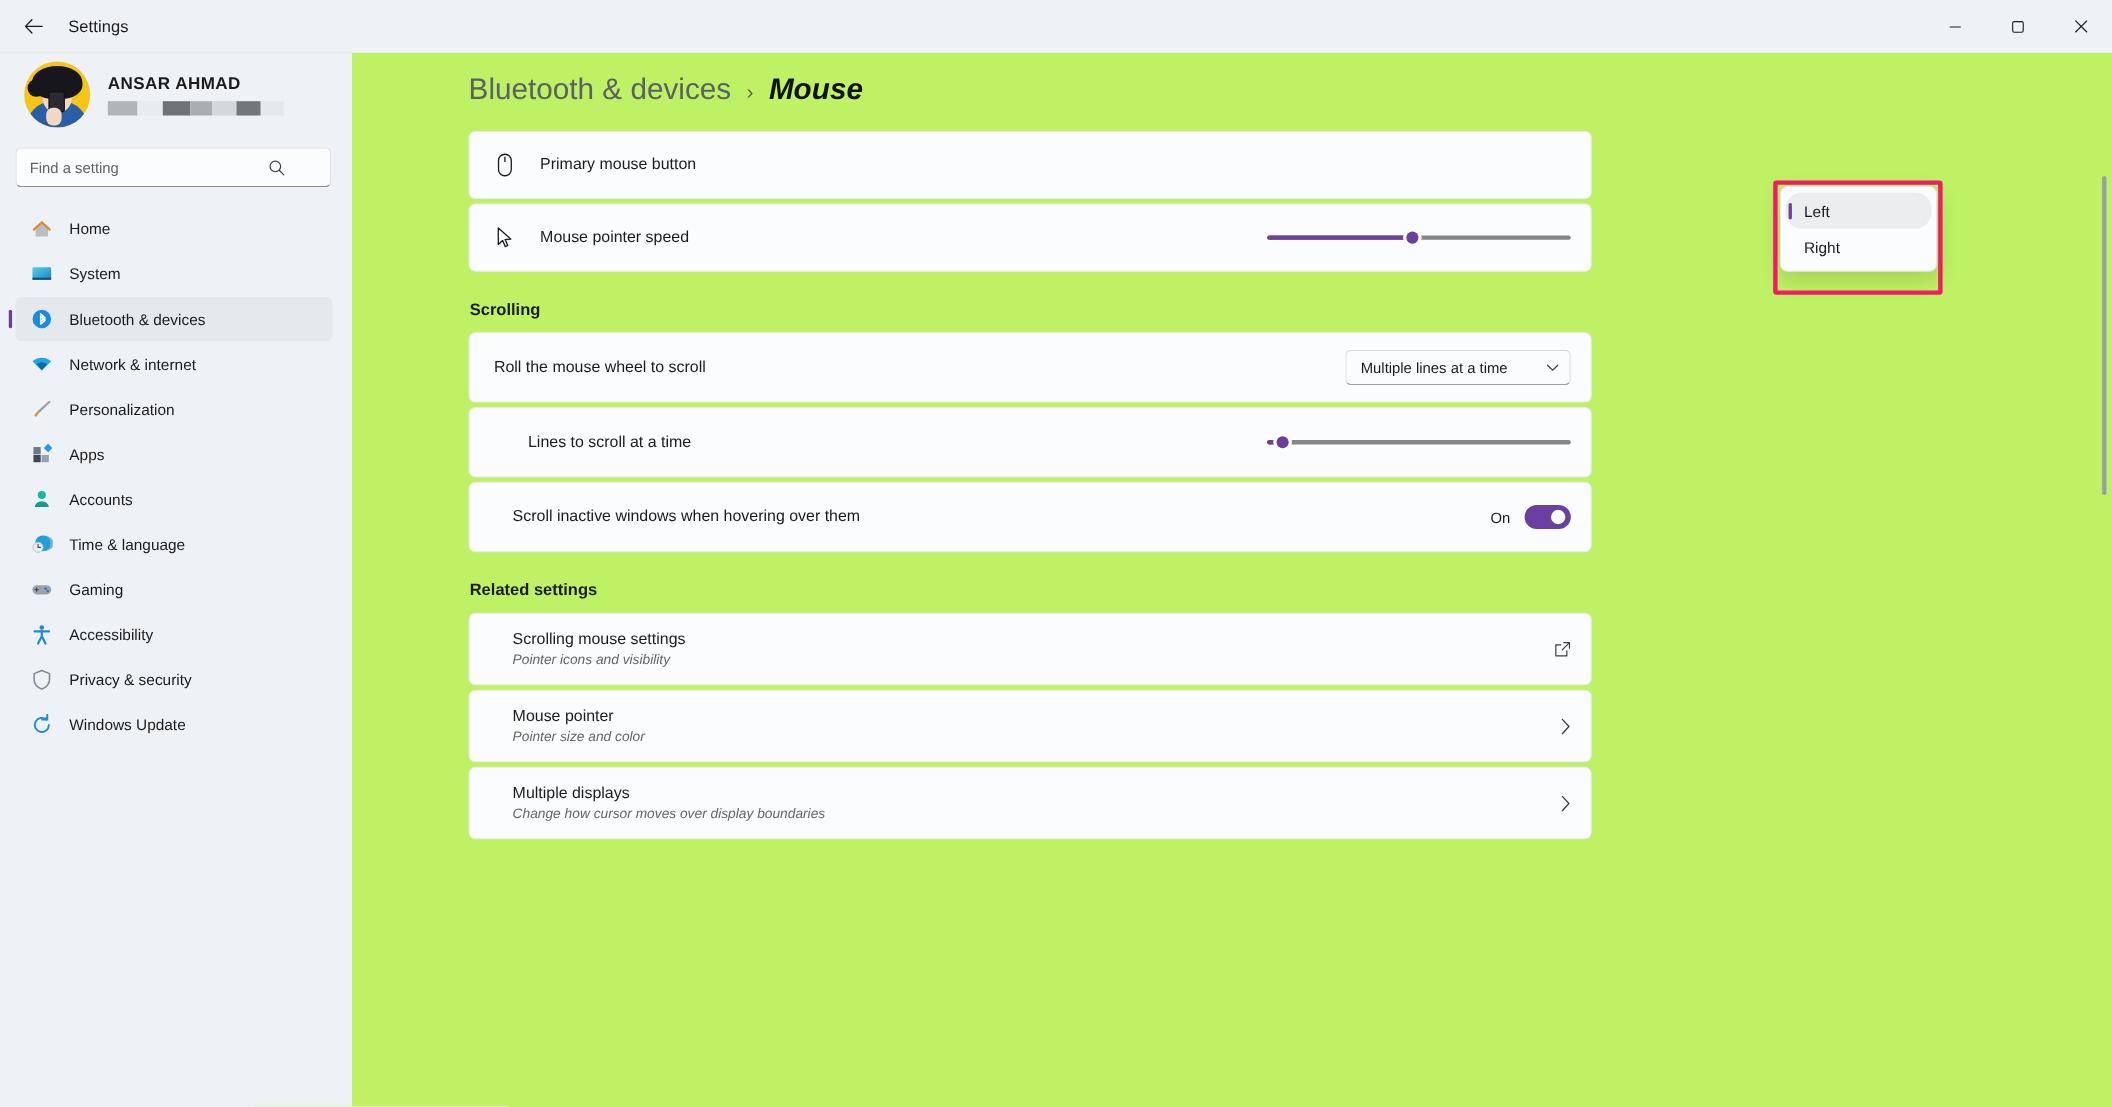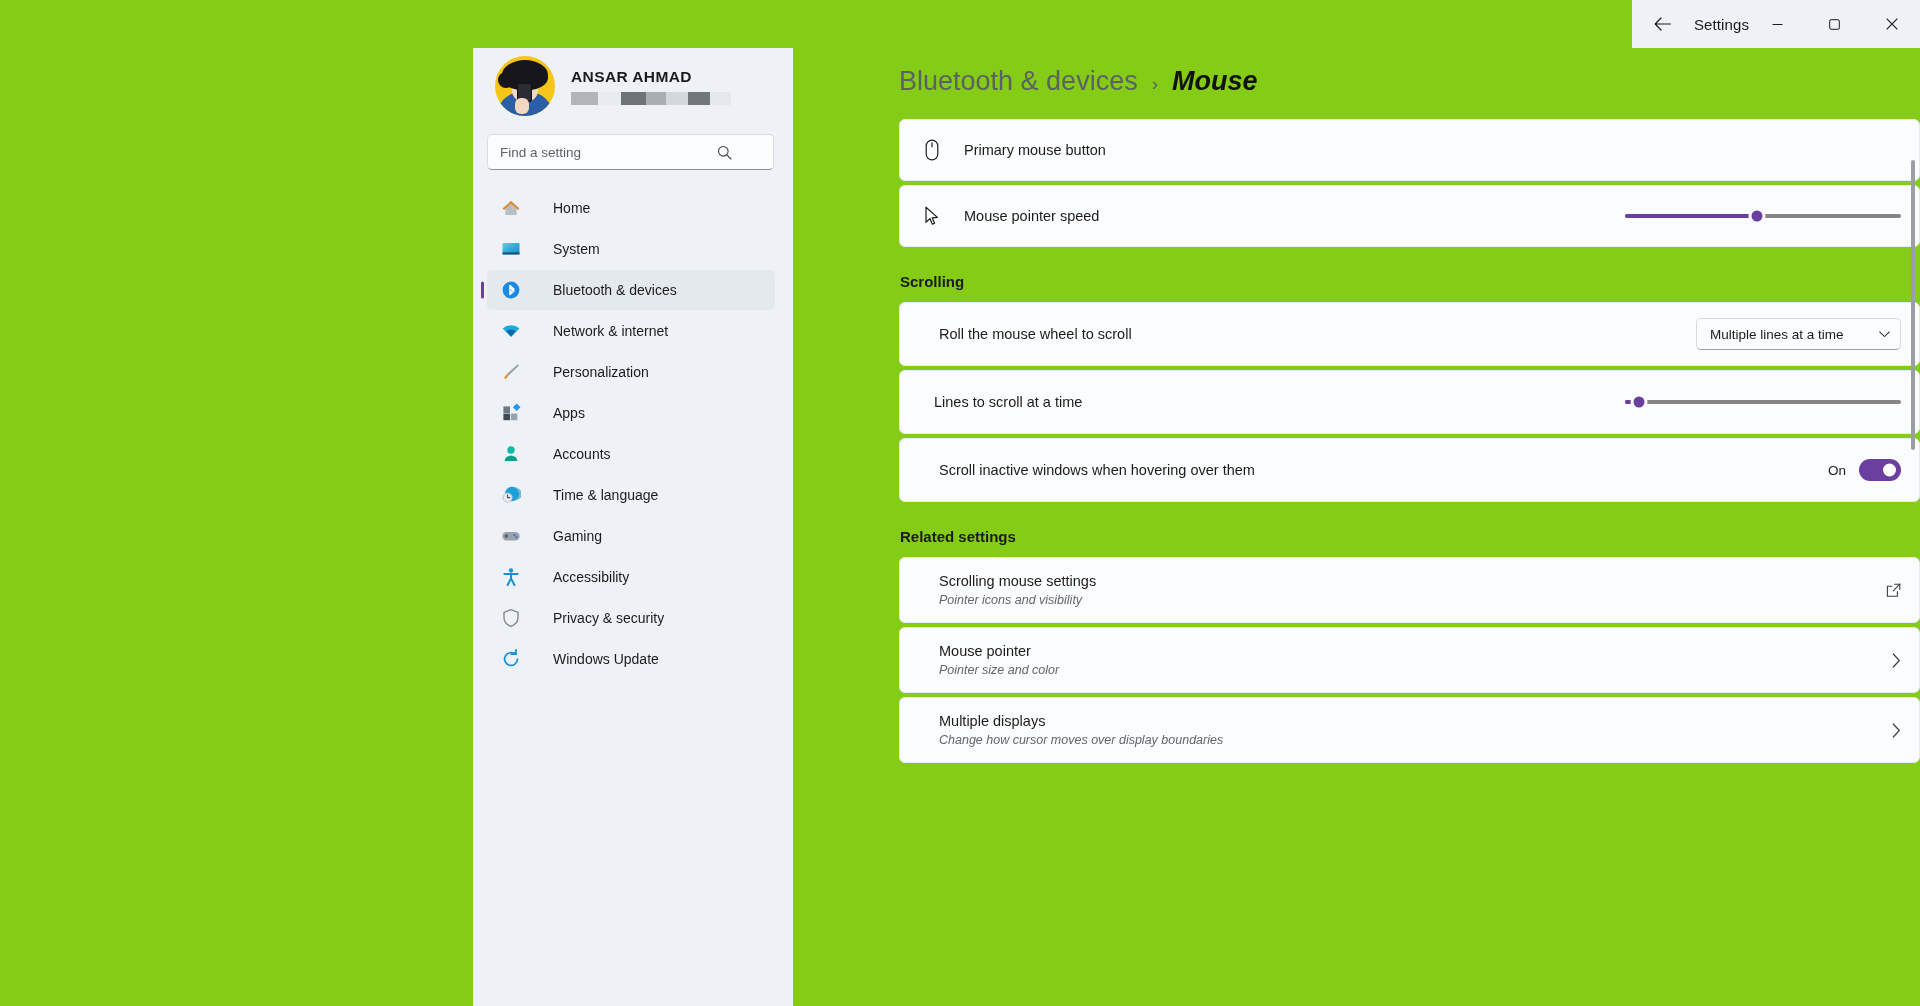--- a/index.html
+++ b/index.html
@@ -5,24 +5,23 @@
   * { box-sizing: border-box; margin: 0; padding: 0; }
   html, body {
     width: 1920px; height: 1006px;
     font-family: "Liberation Sans", sans-serif;
     background: #f3f3f3;
     overflow: hidden;
   }
   .window {
     position: relative;
     width: 1920px; height: 1006px;
-    background: #84cc16;
+    background: #bef264;
     display: flex;
     flex-direction: column;
-    align-items: flex-end;
   }
 
   
   .titlebar {
     height: 48px;
     display: flex;
     align-items: center;
     background: #eef2f6;
     flex: 0 0 48px;
     position: relative;
@@ -161,21 +160,21 @@
     width: 18px; height: 18px;
     display: flex; align-items: center; justify-content: center;
     cursor: pointer;
   }
 
   .nav { display: flex; flex-direction: column; gap: 1px; }
   .nav-item {
     position: relative;
     display: flex;
     align-items: center;
-    gap: 32px;
+    gap: 15px;
     height: 40px;
     padding: 0 12px 0 14px;
     border-radius: 5px;
     cursor: pointer;
   }
   .nav-item.active { background: #e4e9ee; }
   .nav-item.active:before {
     content: "";
     position: absolute;
     left: -6px; top: 50%;
@@ -618,33 +617,33 @@
               <div class="track"></div>
               <div class="fill" id="mps-fill" style="width: 48%;"></div>
               <div class="thumb" id="mps-thumb" style="left: 48%;"></div>
             </div>
           </div>
         </div>
 
         <div class="section-head">Scrolling</div>
 
         <div class="card" style="min-height:64px">
-          <span class="card-label" style="margin-left:19px">Roll the mouse wheel to scroll</span>
+          <span class="card-label" style="margin-left:2px">Roll the mouse wheel to scroll</span>
           <div class="card-right">
             <div class="combo">
               <span>Multiple lines at a time</span>
               <svg width="11" height="7" viewBox="0 0 11 7">
                 <path d="M0.8 1 L5.5 5.6 L10.2 1" fill="none" stroke="#3b3f44" stroke-width="1.1" stroke-linecap="round"></path>
               </svg>
             </div>
           </div>
         </div>
 
         <div class="card" style="min-height:64px">
-          <span class="card-label" style="margin-left:14px">Lines to scroll at a time</span>
+          <span class="card-label" style="margin-left:33px">Lines to scroll at a time</span>
           <div class="card-right">
             <div class="slider" style="width:276px">
               <div class="track"></div>
               <div class="fill" id="lts-fill" style="width: 5%;"></div>
               <div class="thumb" id="lts-thumb" style="left: 5%;"></div>
             </div>
           </div>
         </div>
 
         <div class="card" style="min-height:64px">

